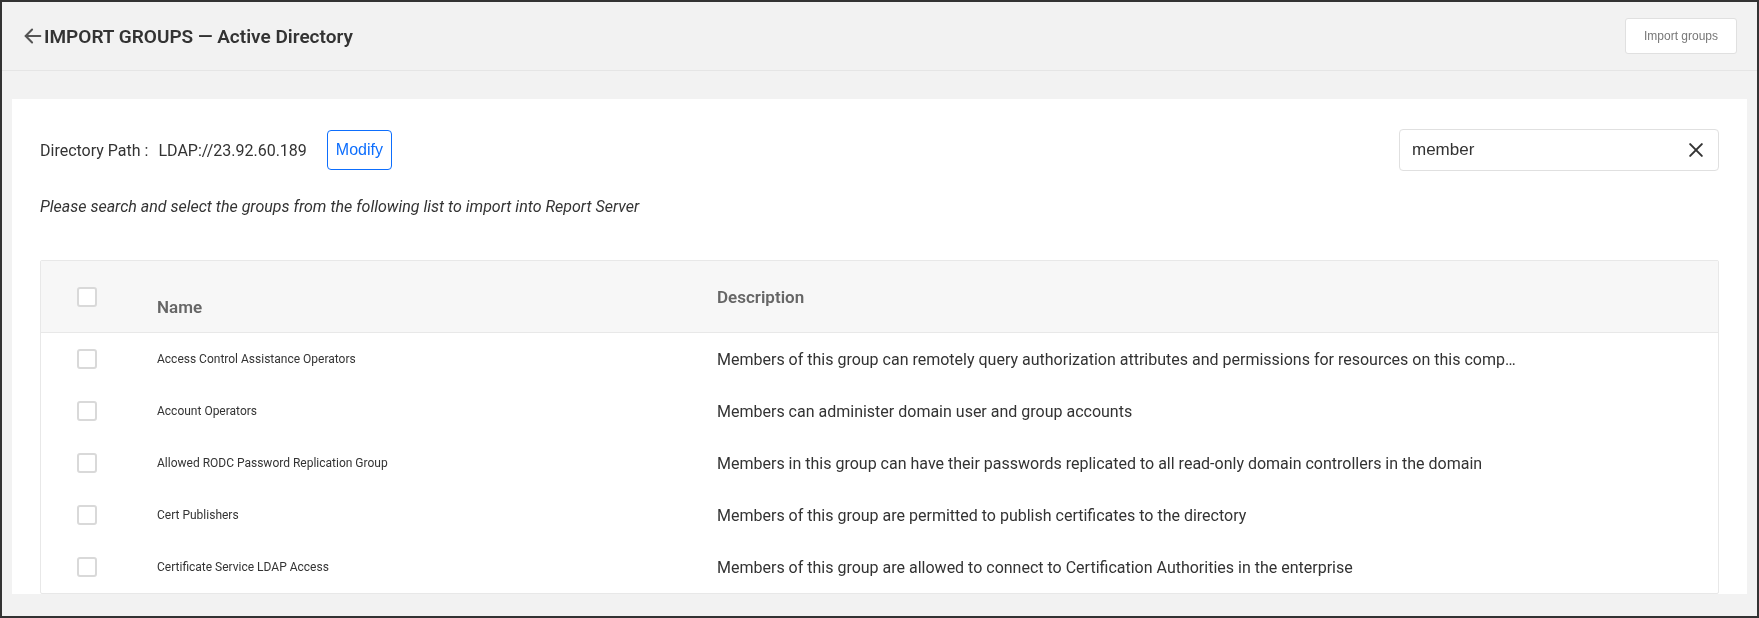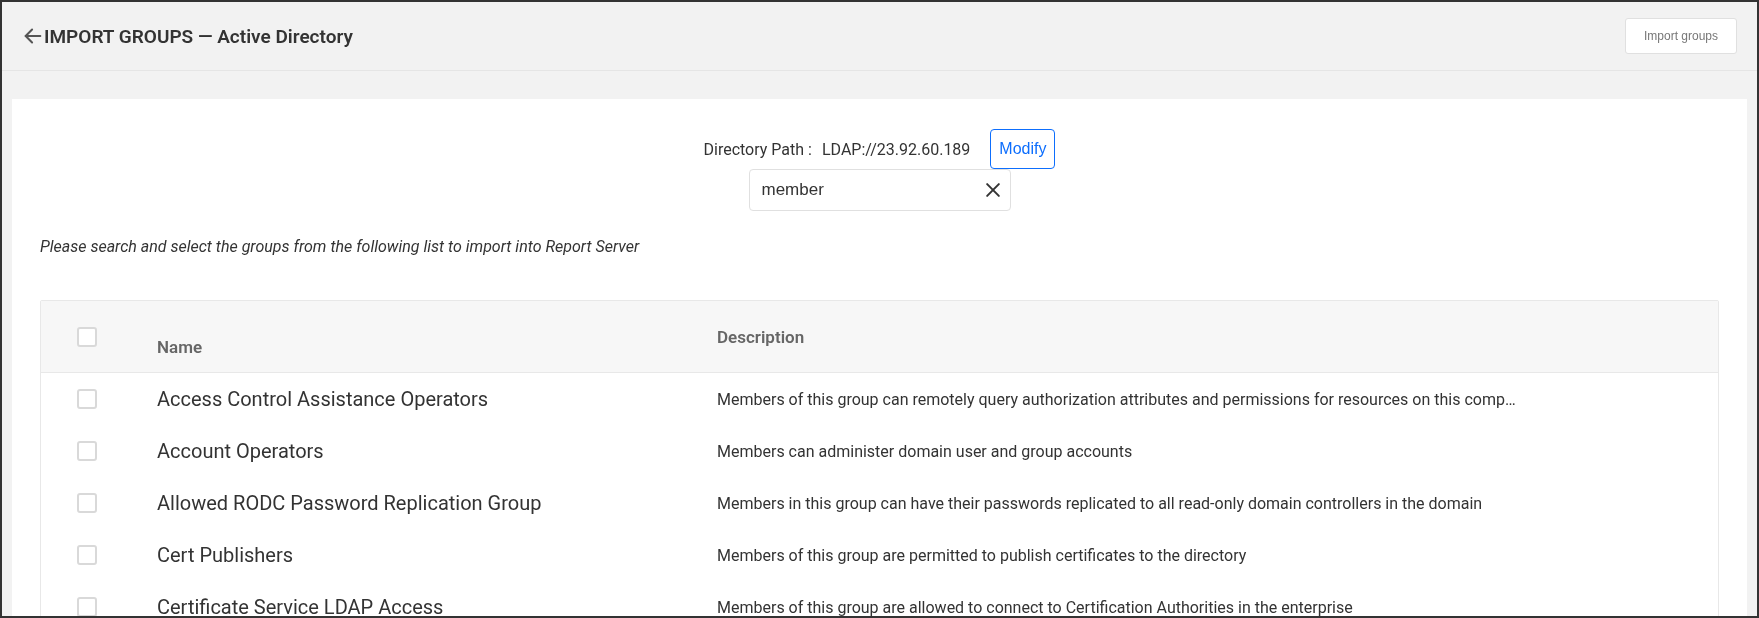--- a/index.html
+++ b/index.html
@@ -62,21 +62,20 @@
   .main-panel {
     background: #fff;
     margin: 0 10px;
     padding: 30px 28px 0 28px;
   }
   .path-row {
     display: flex;
     align-items: center;
     justify-content: space-between;
     margin-bottom: 26px;
-    flex-direction: column;
   }
   .path-left {
     display: flex;
     align-items: center;
     gap: 10px;
   }
   .path-label {
     font-size: 16px;
     color: #333;
   }
@@ -93,21 +92,21 @@
     font-weight: 500;
     padding: 10px 8px;
     border-radius: 4px;
     cursor: pointer;
   }
   .search-box {
     display: flex;
     align-items: center;
     border: 1px solid #e0e0e0;
     border-radius: 4px;
-    width: 262px;
+    width: 320px;
     height: 42px;
     padding: 0 12px;
   }
   .search-input {
     border: none;
     outline: none;
     flex: 1;
     font-size: 17px;
     color: #333;
     background: transparent;
@@ -162,21 +161,21 @@
     text-overflow: ellipsis;
   }
   .table-row {
     display: flex;
     align-items: center;
     height: 52px;
     padding: 0 36px;
   }
   .row-name {
     width: 560px;
-    font-size: 20px;
+    font-size: 12px;
     color: #333;
   }
   .row-desc {
     flex: 1;
     font-size: 16px;
     color: #333;
     white-space: nowrap;
     overflow: hidden;
     text-overflow: ellipsis;
   }

